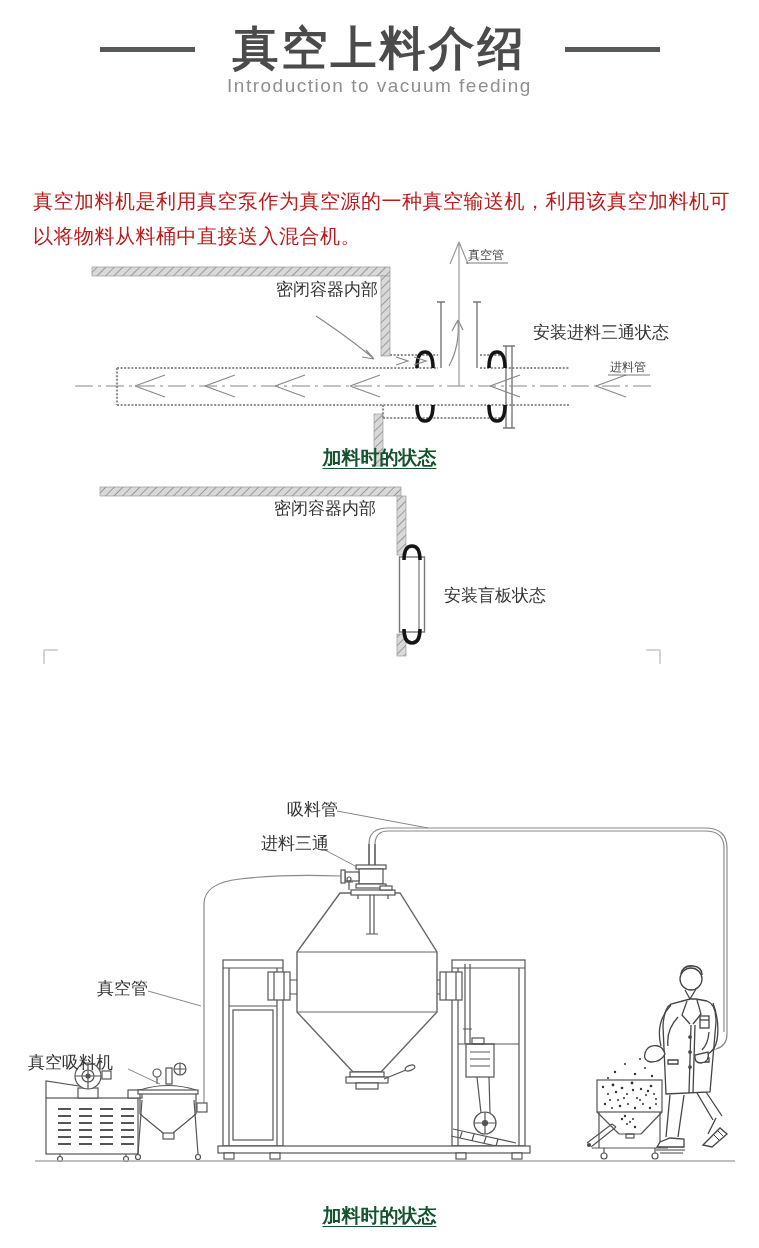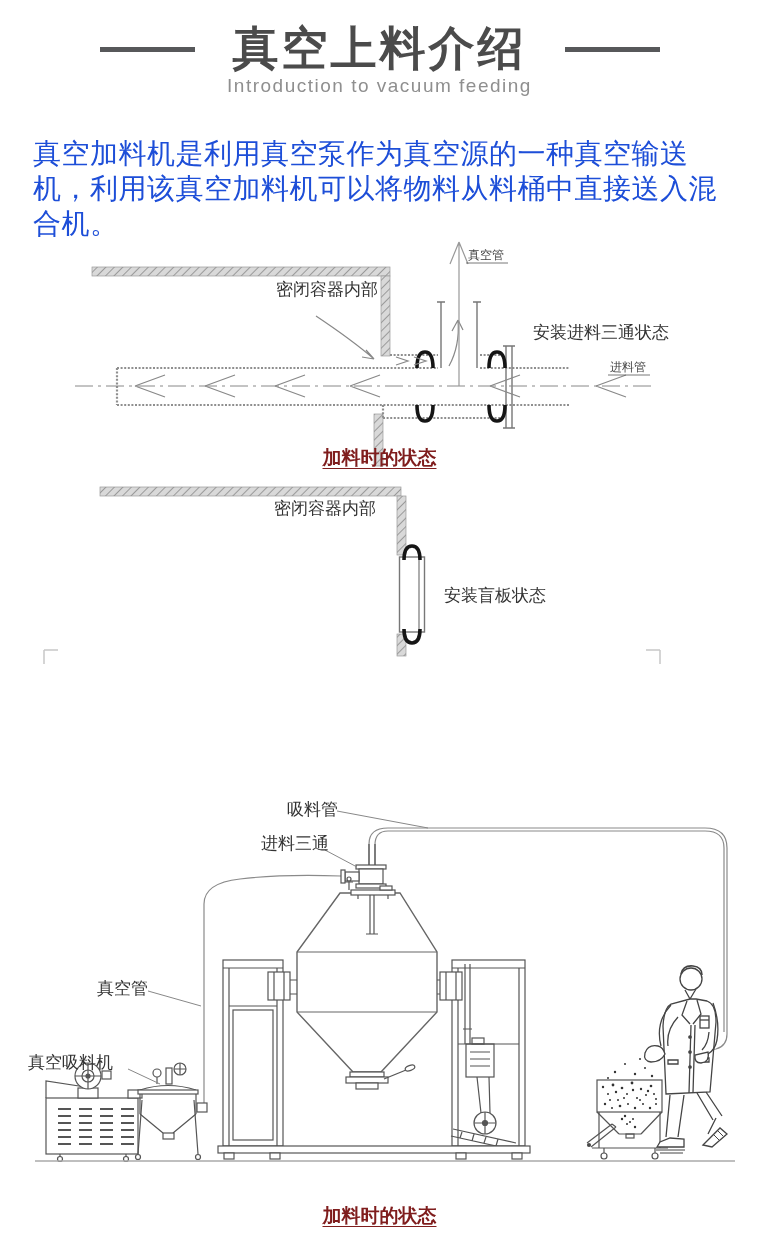--- a/index.html
+++ b/index.html
@@ -10,25 +10,25 @@
   
   .hdr{position:absolute;top:24px;left:0;width:759px;text-align:center;}
   .hdr-row{display:flex;align-items:center;justify-content:center;gap:38px;}
   .hdr-line{width:95px;height:5px;background:#57585a;}
   .hdr-title{
     font-family:"Liberation Serif","DejaVu Serif",serif;
     font-size:46px;font-weight:700;color:#4b4b4b;letter-spacing:3px;line-height:1.1;
   }
   .hdr-sub{margin-top:0;font-size:19px;color:#8f8f8f;letter-spacing:1.5px;}
   
-  .para{position:absolute;color:#1d4ed8;font-size:28px;line-height:35px;letter-spacing:0.5px;}
+  .para{position:absolute;color:#b91c1c;font-size:20px;line-height:35px;letter-spacing:0.5px;margin-top:48px;}
   #para-intro{top:136px;left:33px;width:700px;}
   #para-benefit{top:697px;left:60px;width:650px;}
   
-  .cap{position:absolute;width:759px;text-align:center;font-size:19px;font-weight:700;color:#7f1d1d;}
+  .cap{position:absolute;width:759px;text-align:center;font-size:19px;font-weight:700;color:#14532d;}
   .cap span{text-decoration:underline;text-underline-offset:4px;}
   #cap1{top:445px;}
   #cap2{top:1203px;}
   svg{position:absolute;left:0;}
   svg text{font-family:"Liberation Sans","DejaVu Sans",sans-serif;fill:#333;}
   .lbl{font-size:17px;}
   .lbl-sm{font-size:12px;fill:#444;}
 </style>
 </head>
 <body>

